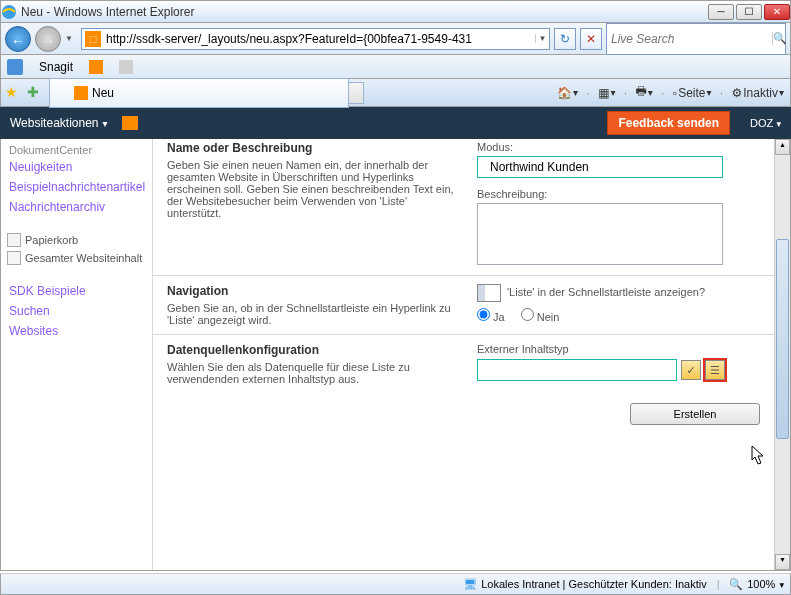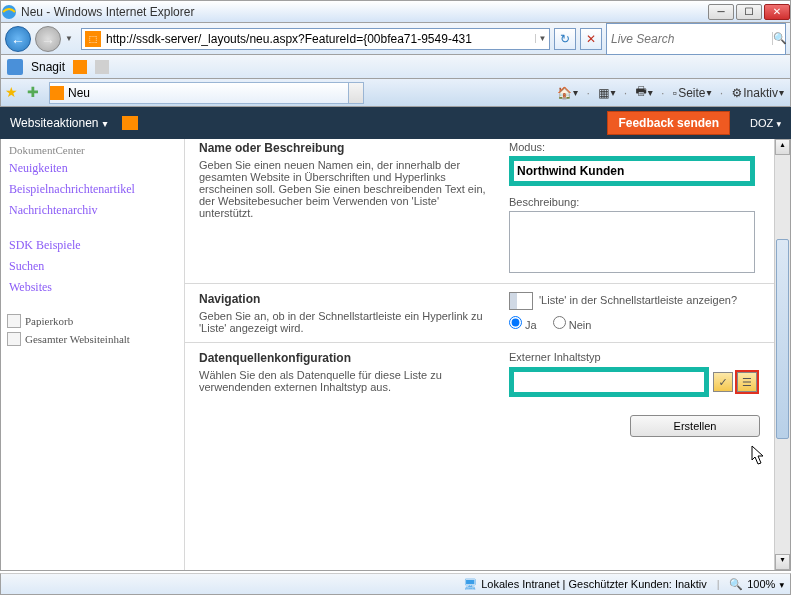--- a/index.html
+++ b/index.html
@@ -21,56 +21,56 @@
 .urlbar { flex: 1; display: flex; align-items: center; height: 22px; border: 1px solid #7a9cc6; background: #fff; }
 .urlbar .favicon { width: 16px; height: 16px; background: #ff8c00; margin: 0 3px; display: flex; align-items: center; justify-content: center; color: #fff; font-size: 9px; }
 .urlbar input { flex: 1; border: none; font-size: 12px; outline: none; padding: 0 2px; }
 .urlbar .drop { width: 14px; text-align: center; font-size: 8px; color: #555; border-left: 1px solid #ccc; }
 .urlbtn { width: 22px; height: 22px; border: 1px solid #7a9cc6; background: linear-gradient(#fff,#e3eefb); display: flex; align-items: center; justify-content: center; font-size: 12px; }
 .searchbox { width: 180px; height: 32px; border: 1px solid #7a9cc6; background: #fff; display: flex; align-items: center; }
 .searchbox input { flex: 1; border: none; font-size: 12px; font-style: italic; color: #888; outline: none; padding: 0 4px; }
 .searchbox .sicon { width: 22px; text-align: center; font-size: 11px; color: #555; border-left: 1px solid #ccc; }
 
 
-.snagbar { height: 24px; background: linear-gradient(#f2f6fb,#dce9f7); border: 1px solid #a0a0a0; border-top: none; display: flex; align-items: center; padding: 0 6px; gap: 8px; font-size: 12px; }
+.snagbar { height: 24px; background: linear-gradient(#f2f6fb,#dce9f7); border: 1px solid #a0a0a0; border-top: none; display: flex; align-items: center; padding: 0 6px; gap: 16px; font-size: 12px; }
 .snagbar .sicon2 { width: 16px; height: 16px; background: #4a90d9; border-radius: 2px; }
 
 
 .tabbar { height: 28px; background: linear-gradient(#e8f0fa,#c8dcf0); border: 1px solid #a0a0a0; border-top: none; display: flex; align-items: center; padding: 2px 4px; }
 .tabbar .fav { width: 18px; height: 18px; margin-right: 4px; font-size: 14px; }
-.tabbar .tab { display: flex; align-items: center; height: 22px; background: linear-gradient(#fff,#e8f0fa); border: 1px solid #9ab5d4; padding: 0 0; gap: 4px; font-size: 12px; width: 300px; }
+.tabbar .tab { display: flex; align-items: center; height: 30px; background: linear-gradient(#fff,#e8f0fa); border: 1px solid #9ab5d4; padding: 0 24px; gap: 4px; font-size: 12px; width: 300px; }
 .tabbar .tab .tfav { width: 14px; height: 14px; background: #ff8c00; }
 .tabbar .newtab { width: 16px; height: 22px; border: 1px solid #9ab5d4; background: linear-gradient(#f5f5f5,#e0e0e0); margin-left: -1px; }
 .tabbar .cmds { margin-left: auto; display: flex; align-items: center; gap: 4px; font-size: 12px; color: #333; }
 .tabbar .cmds > span { display: inline-flex; align-items: center; gap: 1px; padding: 0 2px; }
 .tabbar .cmds .sep { color: #888; }
 
 
 .ribbon { height: 32px; background: #21374c; display: flex; align-items: center; padding: 0 10px; color: #fff; font-size: 12px; }
 .ribbon .actions { display: flex; align-items: center; gap: 4px; }
 .ribbon .feedback { margin-left: auto; background: #ef5a21; border: 1px solid #c04010; padding: 4px 10px; font-weight: bold; font-size: 12px; }
 .ribbon .user { margin-left: 20px; font-size: 11px; }
 
 
 .content { display: flex; height: 432px; border: 1px solid #a0a0a0; border-top: none; position: relative; }
-.leftnav { width: 184px; background: #fff; border-right: 1px solid #d8d8d8; padding: 4px 8px; font-size: 12px; font-family: Liberation Serif, serif; }
+.leftnav { width: 152px; background: #fff; border-right: 1px solid #d8d8d8; padding: 4px 8px; font-size: 12px; }
 .leftnav a { color: #8b5cf6; text-decoration: none; display: block; padding: 3px 0; }
 .leftnav .cut { color: #888; font-size: 11px; }
 .leftnav .group { margin-top: 14px; }
 .leftnav .tool { display: flex; align-items: center; gap: 4px; color: #555; font-size: 11px; padding: 2px 0; margin-left: -2px; }
 .leftnav .ticon { width: 14px; height: 14px; border: 1px solid #aaa; background: #f5f5f5; display: inline-block; }
 
 .main { flex: 1; background: #fff; overflow: hidden; position: relative; }
 .section { border-top: 1px solid #d8d8d8; padding: 8px 14px; display: flex; gap: 20px; }
 .section:first-child { border-top: none; padding-top: 2px; }
 .section .left { width: 290px; font-size: 11px; color: #555; }
 .section .left .hdr { font-weight: bold; color: #333; font-size: 12px; margin-bottom: 4px; }
 .section .right { flex: 1; font-size: 11px; color: #555; }
 .section .right label { display: block; margin-bottom: 3px; }
-.section .right input[type=text] { width: 246px; border: 5px solid #14b8a6; padding: 3px 3px; font-size: 12px; font-weight: bold; }
+.section .right input[type=text] { width: 246px; border: 1px solid #14b8a6; padding: 3px 12px; font-size: 12px; }
 .section .right textarea { width: 246px; height: 62px; border: 1px solid #a5acb5; resize: none; font-family: inherit; font-size: 12px; }
 .radio-row { display: flex; align-items: center; gap: 16px; margin-top: 6px; }
 .qlicon { width: 24px; height: 18px; border: 1px solid #888; background: linear-gradient(to right,#d0d9e5 30%, #fff 30%); display: inline-block; vertical-align: middle; margin-right: 6px; }
 
 .ext-row { display: flex; align-items: center; gap: 4px; margin-top: 4px; }
 .ext-row input { width: 200px !important; }
 .ext-btn { width: 20px; height: 20px; border: 1px solid #888; background: linear-gradient(#fce8a8,#f5c850); display: inline-flex; align-items: center; justify-content: center; font-size: 11px; }
 .ext-btn.hl { outline: 2px solid #e03020; }
 
 .btnrow { display: flex; gap: 60px; justify-content: flex-end; padding: 10px 30px; }
@@ -159,33 +159,33 @@
   <div class="user"><span>DOZ</span> <small>▾</small></div>
 </div>
 
 <div class="content">
   <div class="leftnav">
     <span class="cut">DokumentCenter</span>
     <a>Neuigkeiten</a>
     <a>Beispielnachrichtenartikel</a>
     <a>Nachrichtenarchiv</a>
     <div class="group">
+      <div class="tool">
+          <span class="ticon"></span>
+          <span>Papierkorb</span>
+        </div>
+      <div class="tool">
+          <span class="ticon"></span>
+          <span>Gesamter Websiteinhalt</span>
+        </div>
+    </div>
+    <div class="group">
       <a>SDK Beispiele</a>
       <a>Suchen</a>
       <a>Websites</a>
-    </div>
-    <div class="group">
-      <div class="tool">
-          <span class="ticon"></span>
-          <span>Papierkorb</span>
-        </div>
-      <div class="tool">
-          <span class="ticon"></span>
-          <span>Gesamter Websiteinhalt</span>
-        </div>
     </div>
   </div>
 
   <div class="main">
     <div class="section">
       <div class="left">
         <div class="hdr">Name oder Beschreibung</div>
         <div>Geben Sie einen neuen Namen ein, der innerhalb der gesamten Website in Überschriften und Hyperlinks erscheinen soll. Geben Sie einen beschreibenden Text ein, der Websitebesucher beim Verwenden von 'Liste' unterstützt.</div>
       </div>
       <div class="right">

